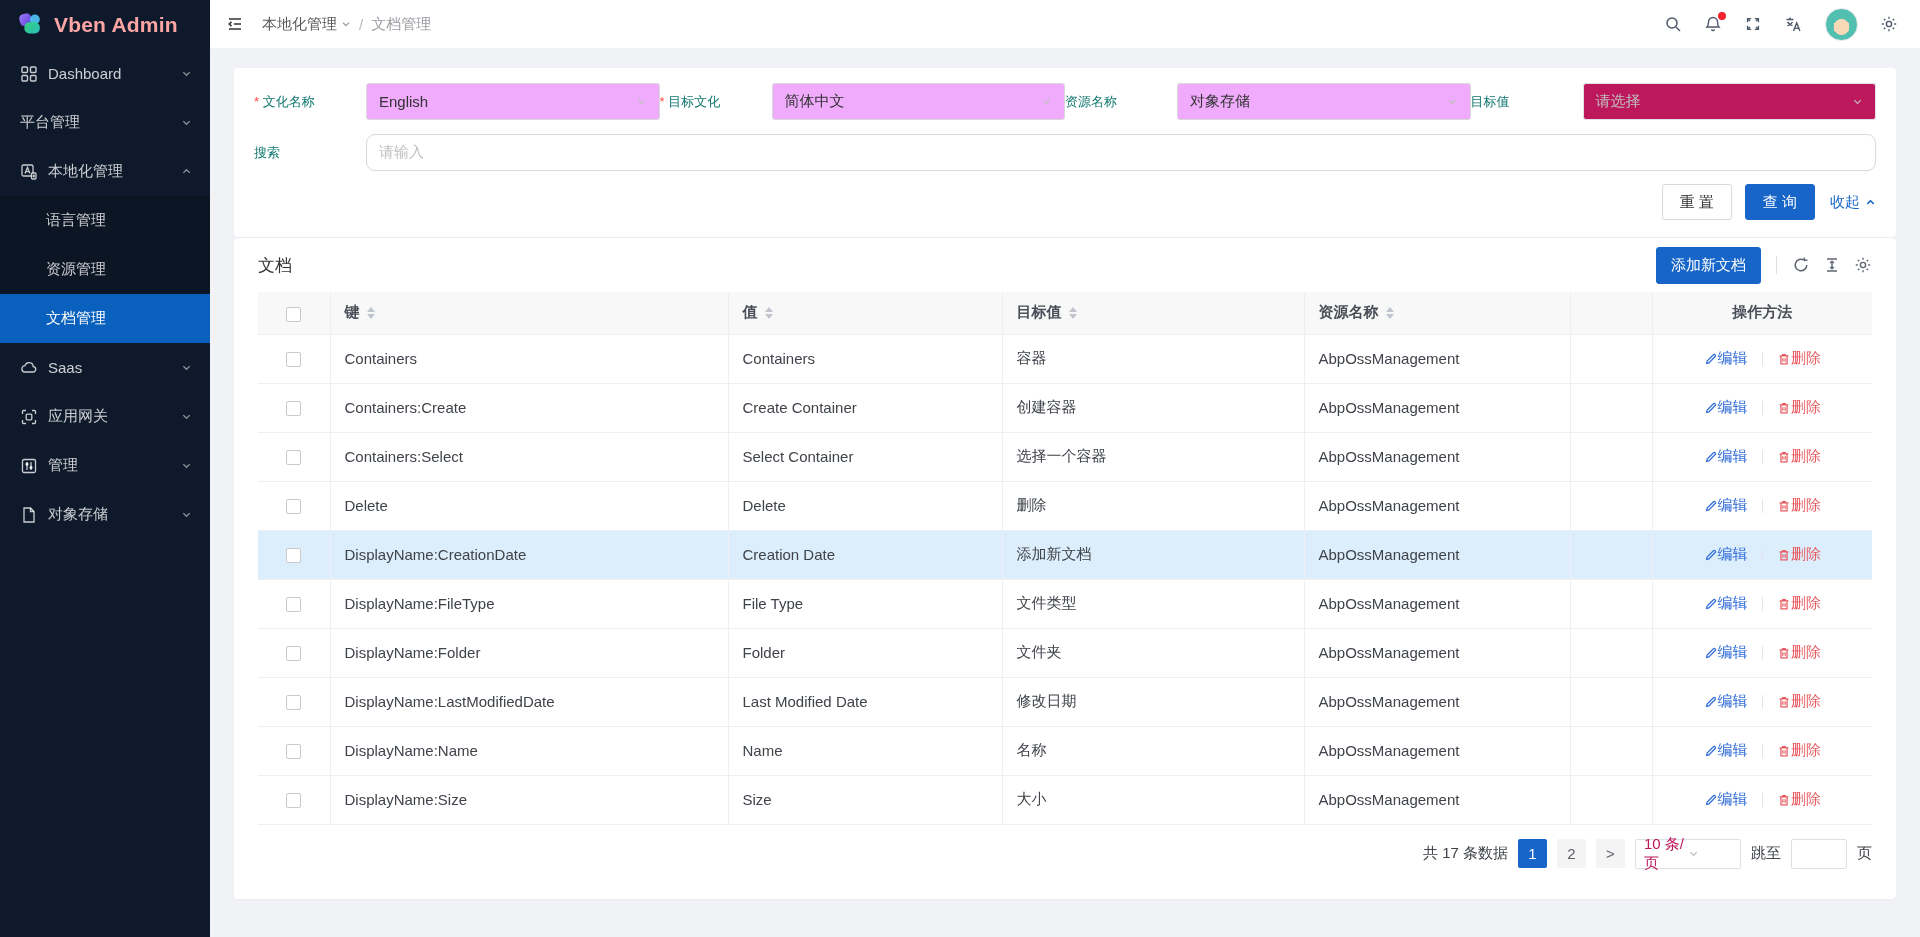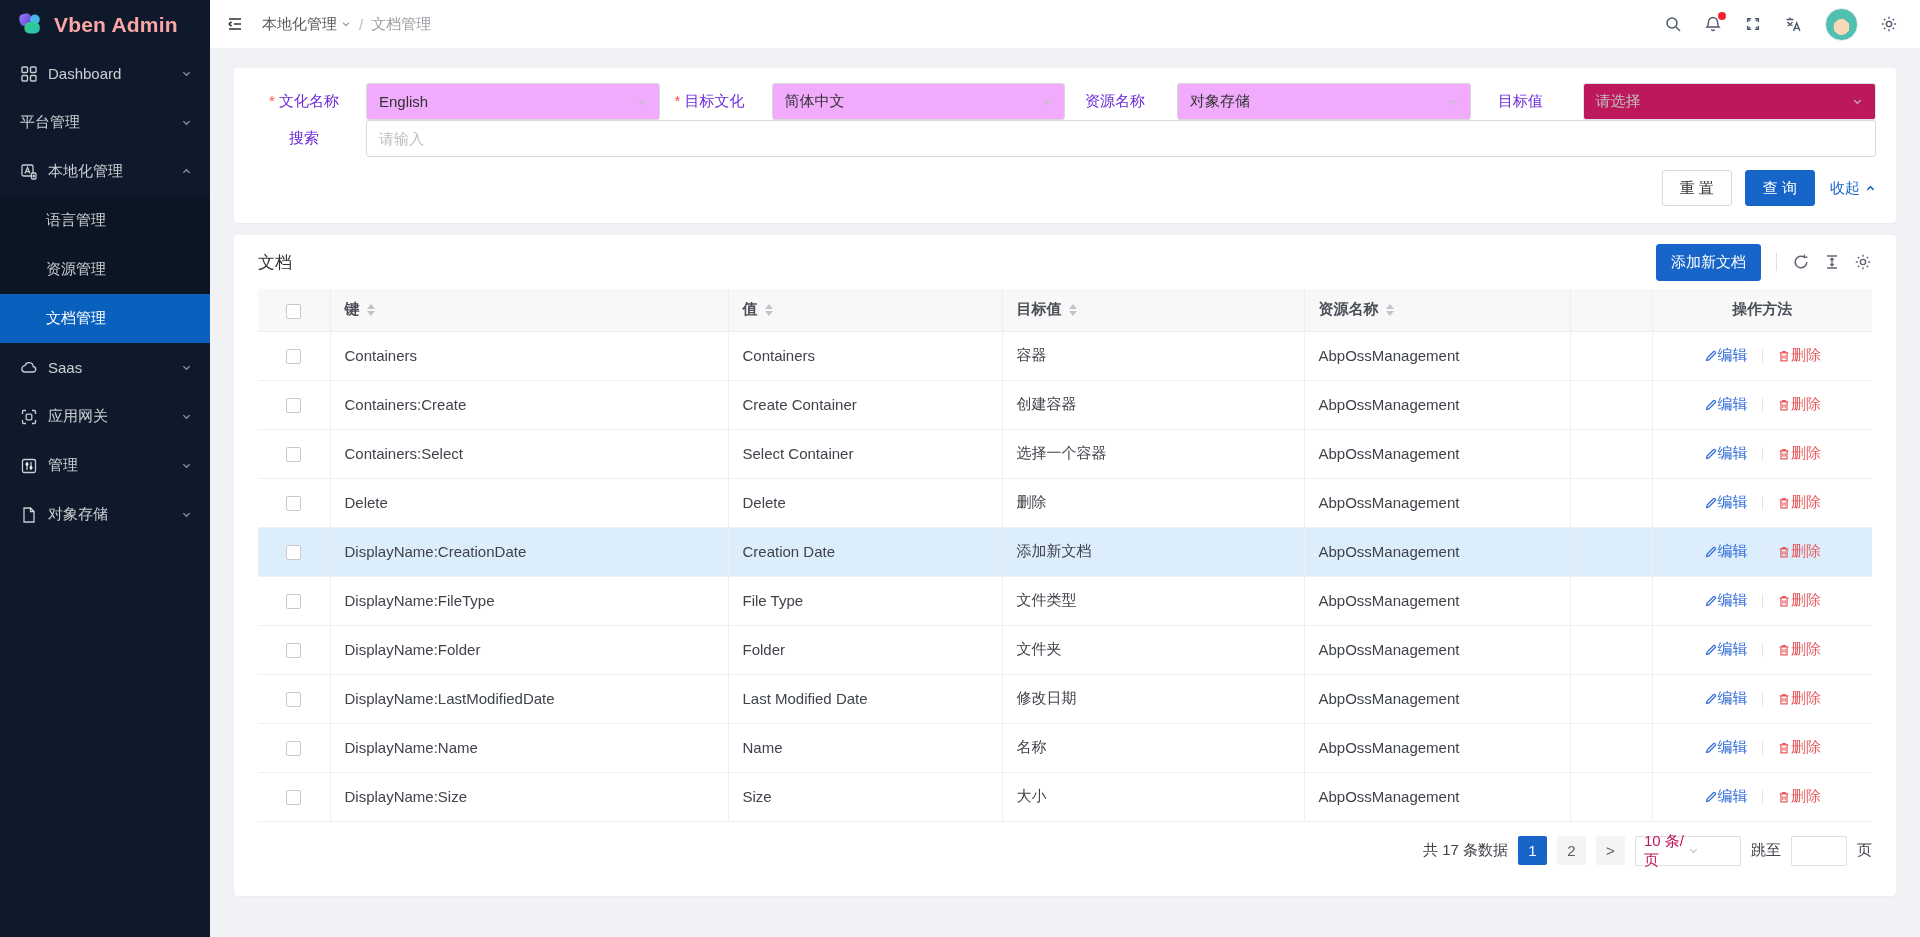--- a/index.html
+++ b/index.html
@@ -41,40 +41,40 @@
     border:1px solid #e3e5e8;}
 
   
   .content{flex:1;background:#f0f2f5;padding:19px 24px 0;}
   .card{background:#fff;border-radius:4px;box-shadow:0 1px 2px rgba(0,0,0,.03);}
 
   
   .filter-card{padding:15px 20px 17px;}
   .f-row1{display:flex;}
   .field{flex:1;display:flex;align-items:center;min-width:0;}
-  .flabel{width:112px;flex-shrink:0;text-align:center;padding-right:12px;font-size:15px;color:#6d28d9;white-space:nowrap;}
+  .flabel{width:112px;flex-shrink:0;text-align:left;padding-right:12px;font-size:13px;color:#0f766e;white-space:nowrap;}
   .req::before{content:"* ";color:#ff4d4f;}
   .select{flex:1;height:37px;border:1px solid #d9d9d9;border-radius:3px;background:#f0abfc;
     display:flex;align-items:center;padding:0 12px;cursor:pointer;min-width:0;}
   .select .sel-text{flex:1;color:#333;}
   .select .ph{color:#bfbfbf;}
   .select.disabled{background:#be185d;border-color:#e0e2e5;}
   .sel-chev{color:#bfbfbf;display:inline-flex;}
-  .f-row2{display:flex;align-items:center;margin-top:0;}
-  .text-input{flex:1;height:37px;border:1px solid #d9d9d9;border-radius:3px;padding:0 12px;font-size:15px;
+  .f-row2{display:flex;align-items:center;margin-top:14px;font-family:Liberation Serif, serif;}
+  .text-input{flex:1;height:37px;border:1px solid #d9d9d9;border-radius:9px;padding:0 12px;font-size:15px;
     font-family:inherit;color:#333;outline:none;}
   .text-input::placeholder{color:#bfbfbf;}
   .f-row3{display:flex;justify-content:flex-end;align-items:center;margin-top:13px;gap:13px;}
   .btn{height:36px;padding:0 17px;border-radius:3px;font-size:15px;font-family:inherit;cursor:pointer;
     display:inline-flex;align-items:center;justify-content:center;border:1px solid #d9d9d9;background:#fff;color:#333;}
   .btn.primary{background:var(--accent);border-color:var(--accent);color:#fff;}
   .link-collapse{color:var(--accent);display:inline-flex;align-items:center;gap:5px;cursor:pointer;font-size:15px;margin-left:2px;}
 
   
-  .table-card{margin-top:12px;padding:0 24px 30px;}
+  .table-card{margin-top:1px;padding:0 24px 30px;}
   .t-head{height:54px;display:flex;align-items:center;}
   .t-title{font-size:17px;color:#333;}
   .t-actions{margin-left:auto;display:flex;align-items:center;gap:13px;color:#5f6672;}
   .t-div{width:1px;height:18px;background:#dcdfe6;margin:0 2px;}
   .tool-ic{display:inline-flex;cursor:pointer;}
 
   table{border-collapse:collapse;table-layout:fixed;width:1614px;}
   th,td{border-bottom:1px solid #edeff2;border-right:1px solid #edeff2;overflow:hidden;white-space:nowrap;}
   th:last-child,td:last-child{border-right:none;}
   thead th{height:42px;background:#f8f8f9;font-weight:600;color:#4a4f57;text-align:left;padding:0 14px;font-size:15px;}

